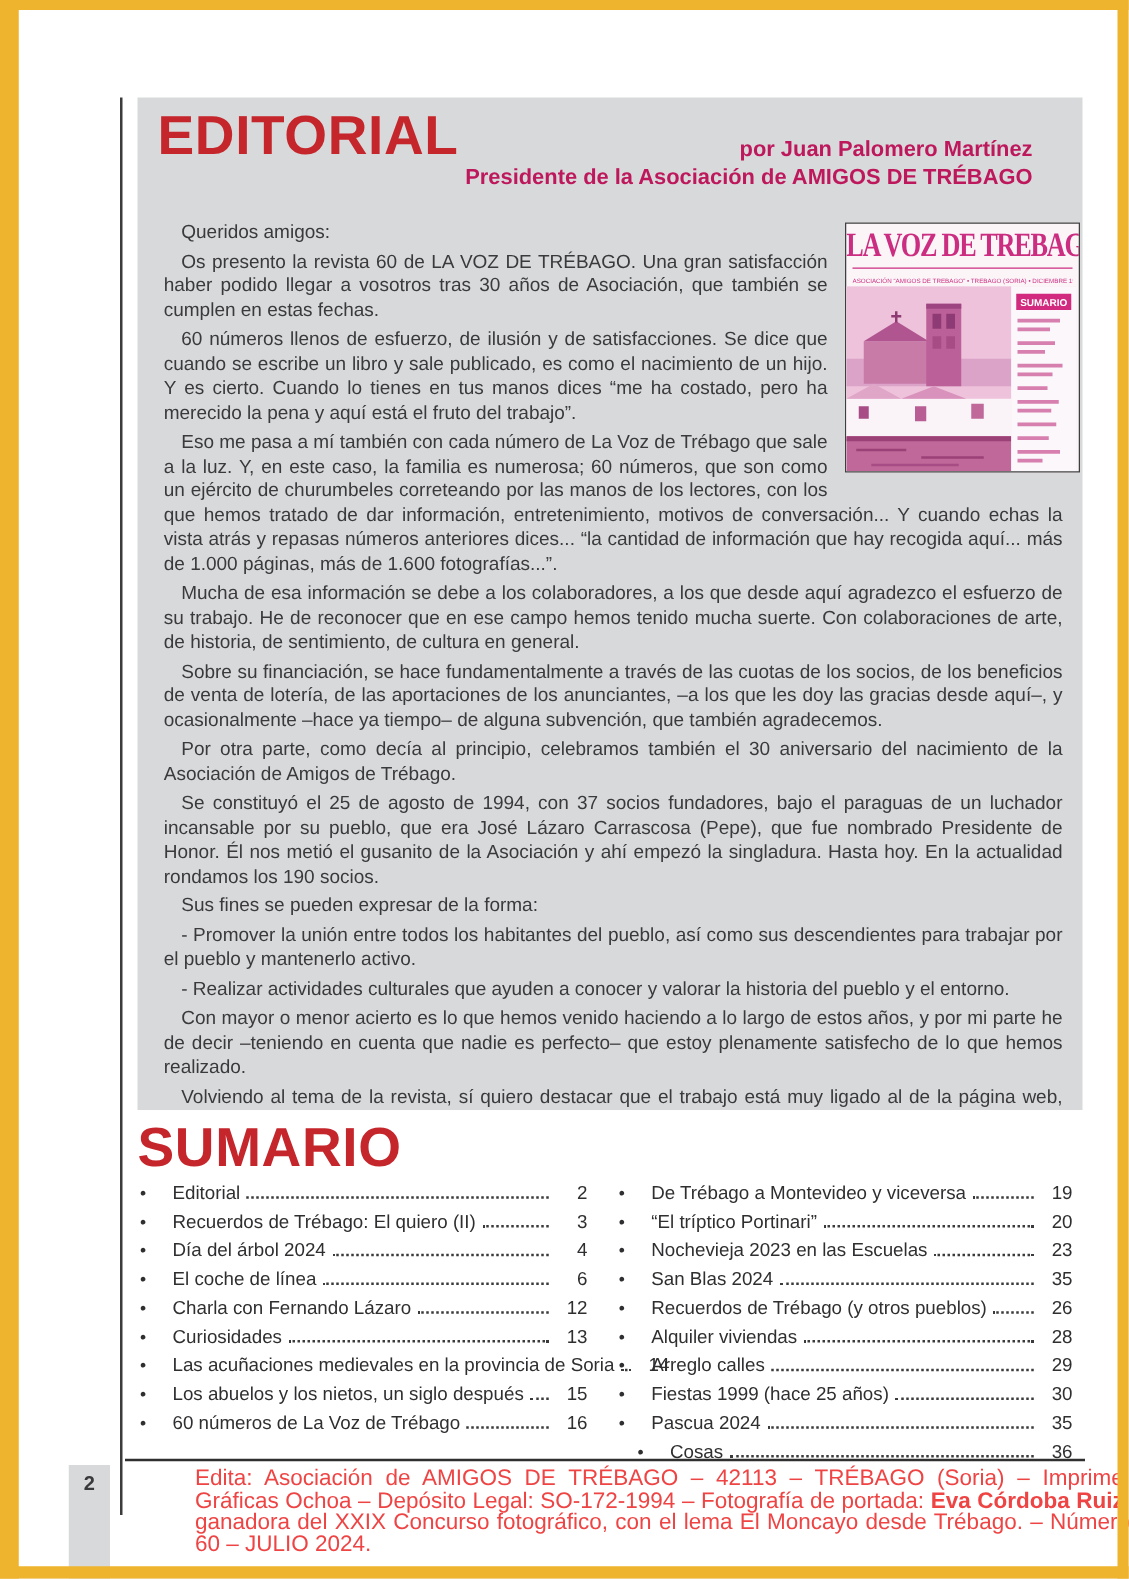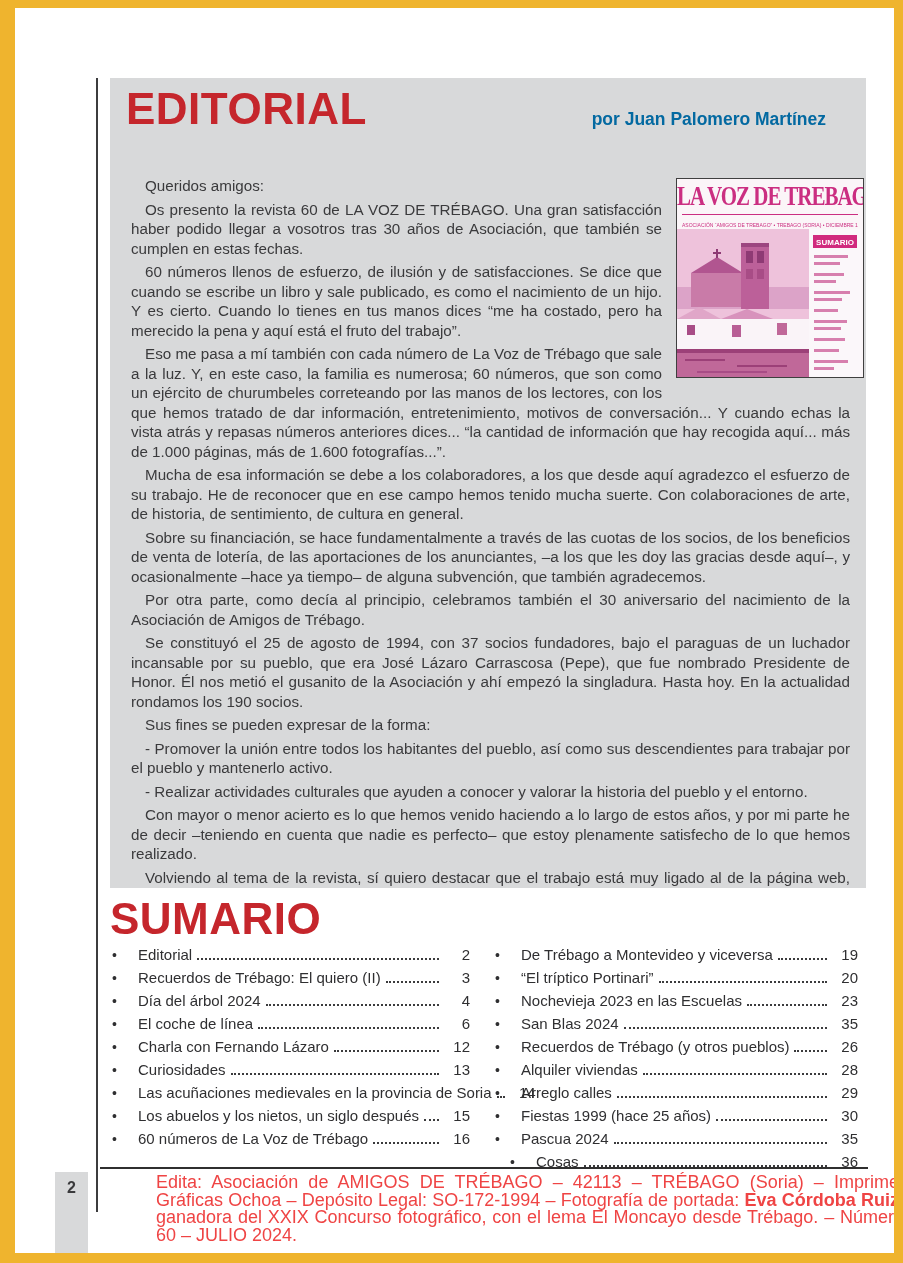--- a/index.html
+++ b/index.html
@@ -21,21 +21,21 @@
   .editorial-box{
     position:absolute;left:110px;top:78px;width:756px;height:810px;
     background:#D8D9DA;overflow:hidden;
   }
   .editorial-title{
     position:absolute;left:16px;top:6px;margin:0;
     font-size:44px;font-weight:bold;color:#C5262C;letter-spacing:0.5px;
   }
   .byline{
     position:absolute;top:30px;right:40px;text-align:right;
-    font-size:17.5px;line-height:22px;font-weight:bold;color:#0369a1;
+    font-size:17.5px;line-height:22px;font-weight:bold;color:#be185d;
   }
   .body-text{
     position:absolute;left:0;top:0;padding:94px 12px 0 17px;width:727px;
     font-size:15.2px;line-height:19.5px;text-align:justify;color:#3a3a3c;
     hyphens:auto;
   }
   .body-text p{margin:4px;text-indent:14px;}
 
   
   .cover{
@@ -87,20 +87,21 @@
 <div class="frame left"></div>
 <div class="frame right"></div>
 <div class="frame bottom"></div>
 
 <div class="vrule"></div>
 
 <div class="editorial-box">
   <h1 class="editorial-title">EDITORIAL</h1>
   <div class="byline">
     <div>por Juan Palomero Martínez</div>
+    <div>Presidente de la Asociación de AMIGOS DE TRÉBAGO</div>
   </div>
   <div class="body-text" id="editorial-text">
 
     <div class="cover">
       <span class="cover-title">LA VOZ DE TREBAGO</span>
       <div class="cover-subtitle">ASOCIACIÓN “AMIGOS DE TREBAGO” • TREBAGO (SORIA) • DICIEMBRE 1994 • Nº 1</div>
       <svg class="cover-photo" width="184" height="148" viewBox="0 0 184 148">
         <rect x="0" y="0" width="184" height="148" fill="#F6E6EF"></rect>
 
         <rect x="0" y="0" width="132" height="92" fill="#EEC2DB"></rect>

